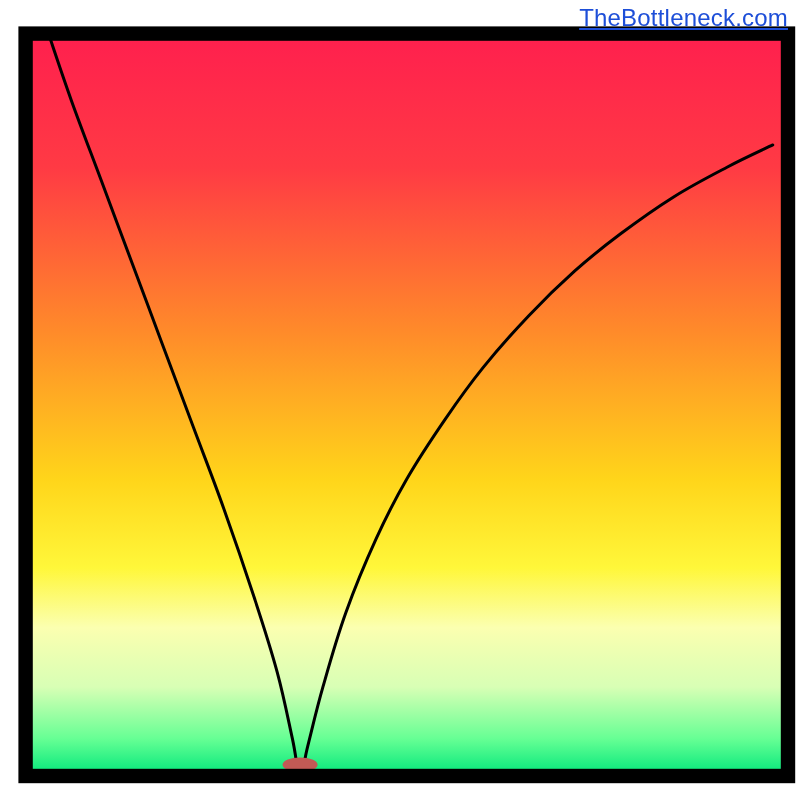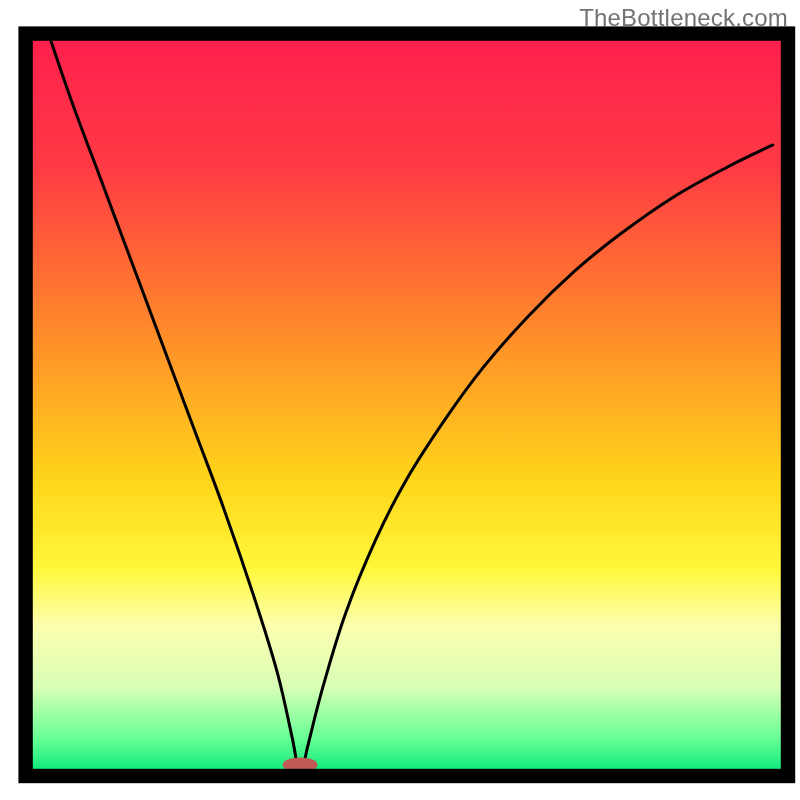--- a/index.html
+++ b/index.html
@@ -9,24 +9,25 @@
     height: 800px;
     overflow: hidden;
     background: #ffffff;
     font-family: Arial, Helvetica, sans-serif;
   }
   .watermark {
     position: absolute;
     top: 4px;
     right: 12px;
     font-size: 24px;
-    color: #737373;
+    color: #1d4ed8;
     z-index: 10;
     font-weight: 400;
     letter-spacing: 0.2px;
+    text-decoration: underline;
   }
   .chart-wrap {
     position: absolute;
     left: 0;
     top: 0;
     width: 800px;
     height: 800px;
   }
   svg {
     display: block;

